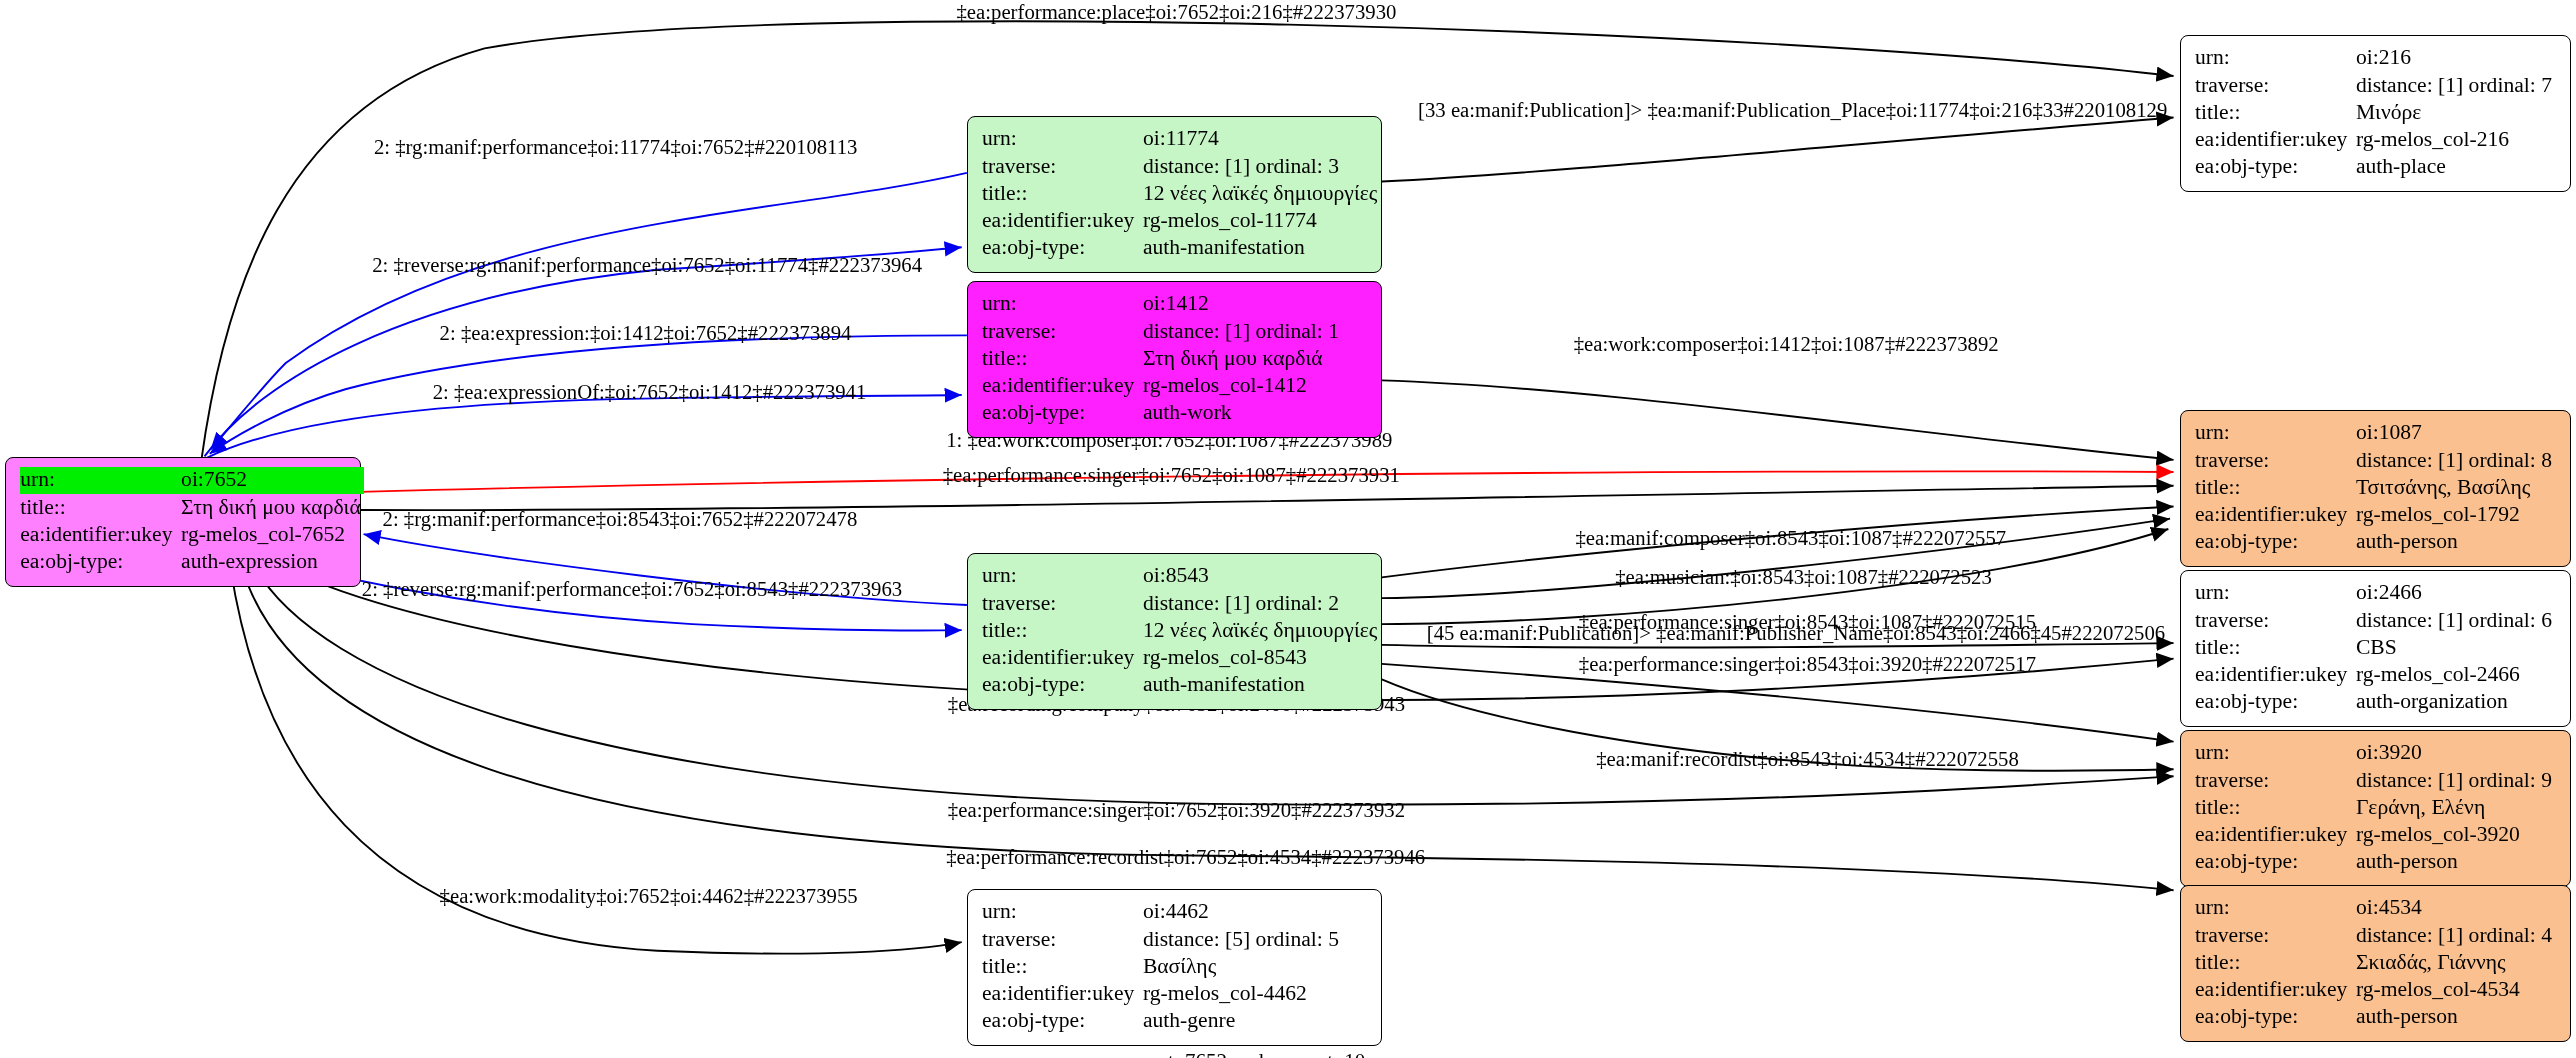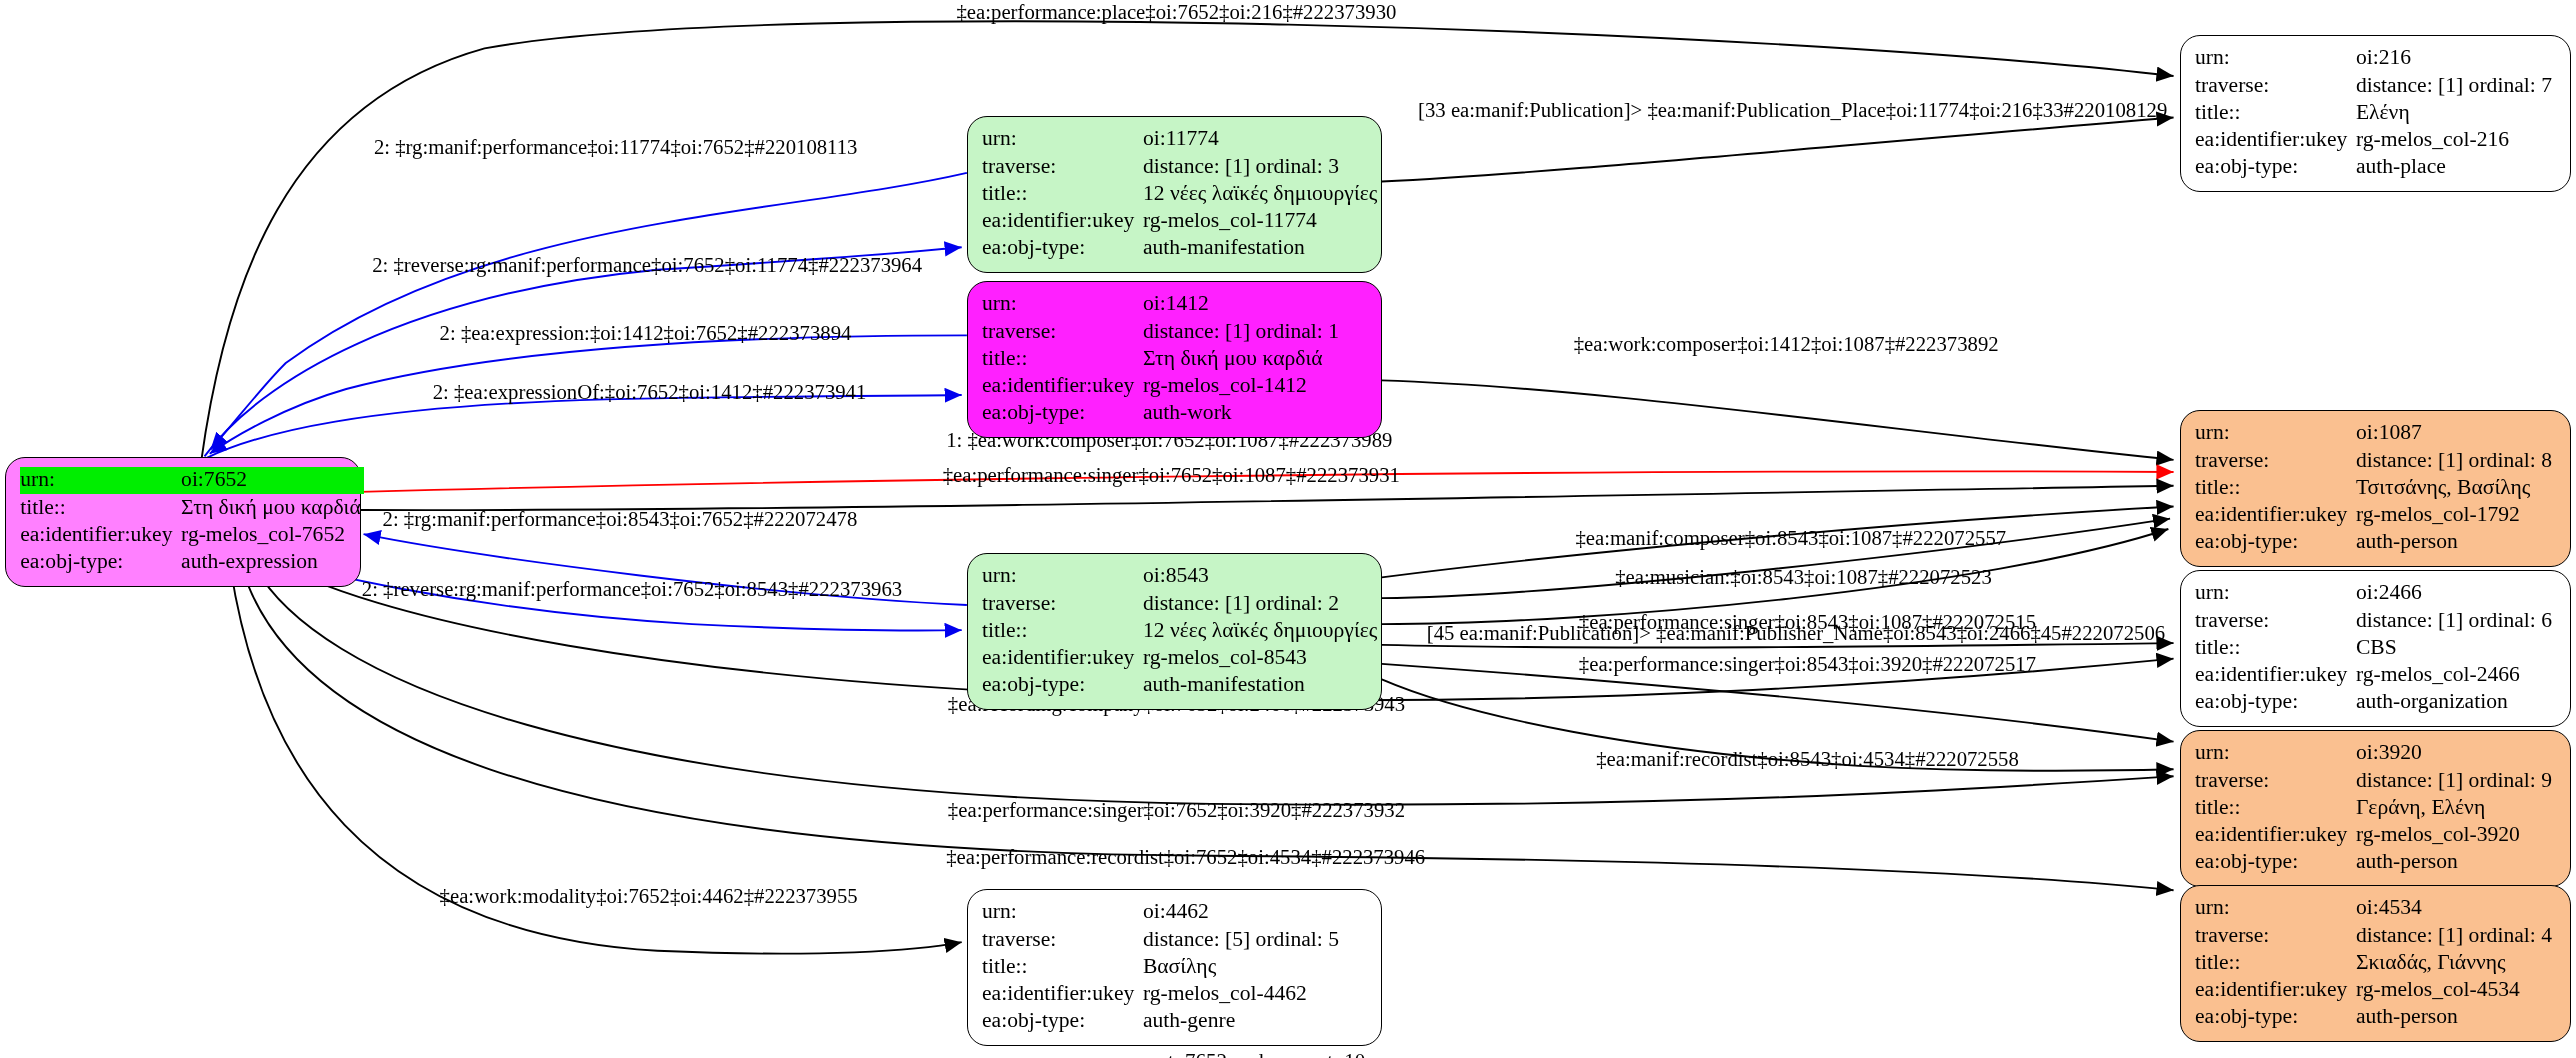--- a/index.html
+++ b/index.html
@@ -33,21 +33,21 @@
   .edge-label {
     font-family: "Liberation Serif", "DejaVu Serif", serif;
     font-size: 24px;
     fill: #000000;
     white-space: pre;
   }
   .node {
     position: absolute;
     box-sizing: border-box;
     border: 1.7px solid #000000;
-    border-radius: 20px;
+    border-radius: 8px;
     padding: 8.6px 12px 10.4px 14px;
     background: #ffffff;
   }
   .node table {
     border-collapse: collapse;
     border-spacing: 0;
   }
   .node td {
     font-size: 21.6px;
     line-height: 1.18;
@@ -299,21 +299,21 @@
           <tr>
         <td class="k">urn:</td>
         <td class="v">oi:216</td>
       </tr>
       <tr>
         <td class="k">traverse:</td>
         <td class="v">distance: [1]     ordinal: 7</td>
       </tr>
       <tr>
         <td class="k">title::</td>
-        <td class="v greek">Ελένη</td>
+        <td class="v greek">Μινόρε</td>
       </tr>
       <tr>
         <td class="k">ea:identifier:ukey</td>
         <td class="v">rg-melos_col-216</td>
       </tr>
       <tr>
         <td class="k">ea:obj-type:</td>
         <td class="v">auth-place</td>
       </tr>
     </tbody>

